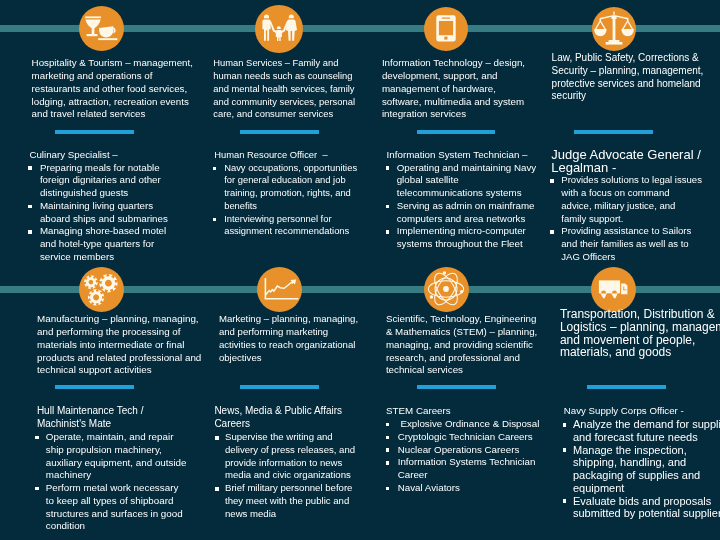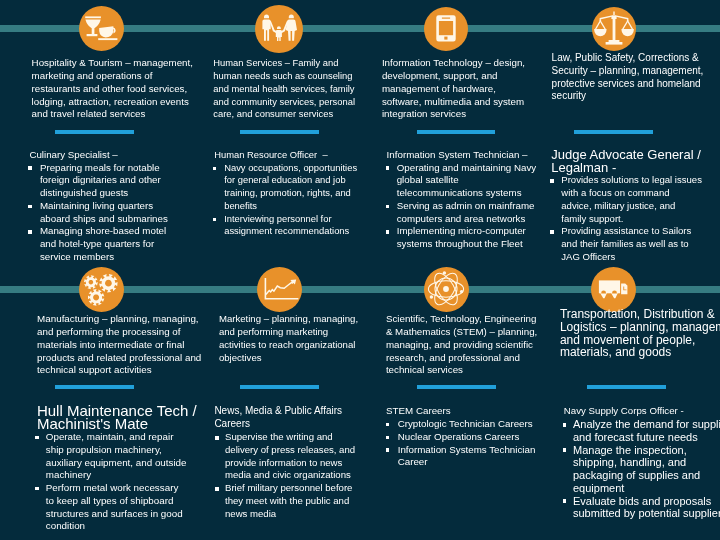--- a/index.html
+++ b/index.html
@@ -235,21 +235,21 @@
         </svg>
       </div>
     <div class="desc" style="left:37.1px;top:313.3px;font-size:9.82px">
 <span class="ln">Manufacturing – planning, managing,</span>
 <span class="ln">and performing the processing of</span>
 <span class="ln">materials into intermediate or final</span>
 <span class="ln">products and related professional and</span>
 <span class="ln">technical support activities</span>
 </div>
     <div class="rule" style="left:55.0px;top:385.3px"></div>
-    <div class="jobtitle" style="left:36.9px;top:405.2px;font-size:15px">
+    <div class="jobtitle" style="left:36.9px;top:405.2px;font-size:10px">
 <span class="ln">Hull Maintenance Tech /</span>
 <span class="ln">Machinist's Mate</span>
 </div>
     <ul class="bul" style="left:35.8px;top:431.0px;font-size:9.82px">
 <li>
           <span class="bq"></span>
           <span class="btx" style="padding-left:10.0px">
 <span class="ln">Operate, maintain, and repair</span>
 <span class="ln">ship propulsion machinery,</span>
 <span class="ln">auxiliary equipment, and outside</span>
@@ -333,34 +333,46 @@
 <span class="ln">technical services</span>
 </div>
     <div class="rule" style="left:417.0px;top:385.3px"></div>
     <div class="jobtitle" style="left:386.1px;top:405.21px;font-size:9.78px">
 <span class="ln">STEM Careers</span>
 </div>
     <ul class="bul" style="left:386.1px;top:418.01px;font-size:9.78px">
 <li>
           <span class="bq"></span>
           <span class="btx" style="padding-left:11.6px">
+<span class="ln"> Explosive Ordinance &amp; Disposal</span>
+</span>
+        </li>
+<li>
+          <span class="bq"></span>
+          <span class="btx" style="padding-left:11.6px">
 <span class="ln">Cryptologic Technician Careers</span>
 </span>
         </li>
 <li>
           <span class="bq"></span>
           <span class="btx" style="padding-left:11.6px">
 <span class="ln">Nuclear Operations Careers</span>
 </span>
         </li>
 <li>
           <span class="bq"></span>
           <span class="btx" style="padding-left:11.6px">
 <span class="ln">Information Systems Technician</span>
 <span class="ln">Career</span>
+</span>
+        </li>
+<li>
+          <span class="bq"></span>
+          <span class="btx" style="padding-left:11.6px">
+<span class="ln">Naval Aviators</span>
 </span>
         </li>
 </ul>
   </div>
 
   <div class="card">
     <div class="circle" style="left:591.0px;top:266.5px;width:45px;height:45px">
         <svg viewBox="0 0 44 44" width="44" height="44">
           <g fill="#fff7e8">
 <path d="M7.9 13.4 h21.2 v12.9 h-21.2 Z"></path>

